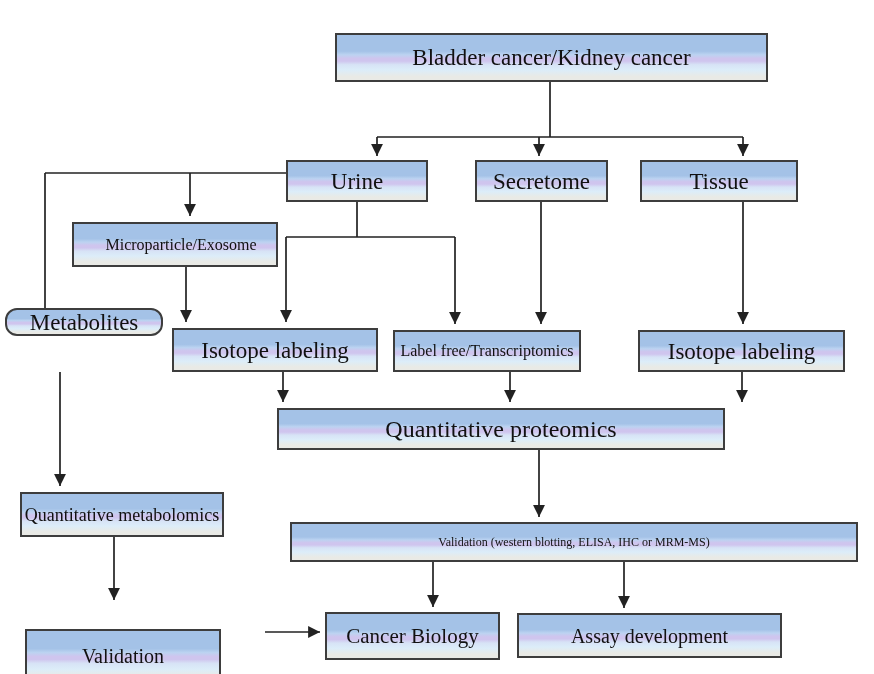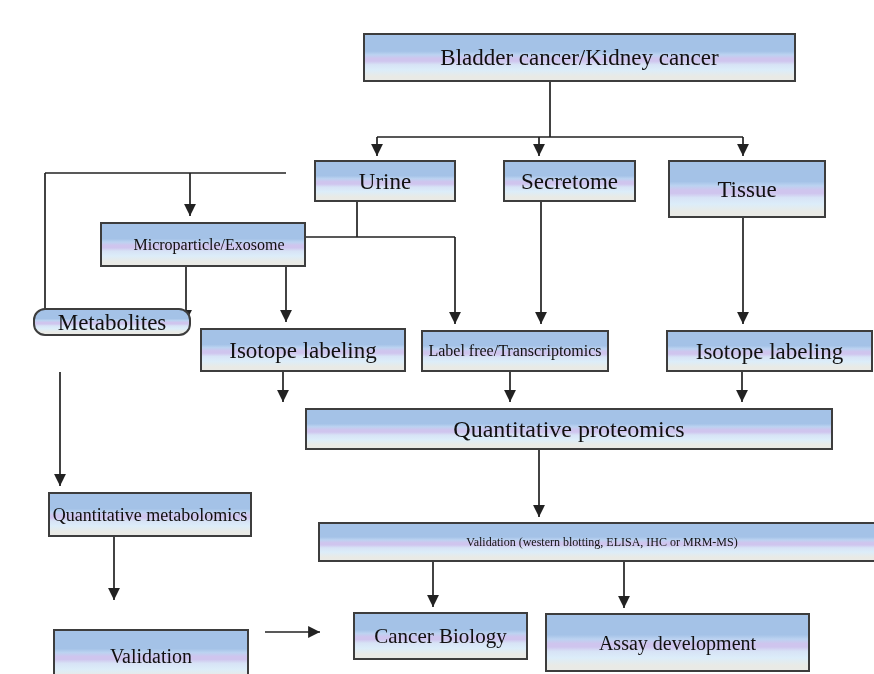--- a/index.html
+++ b/index.html
@@ -32,21 +32,20 @@
       #cfc5ee 52%, #cfc5ee 58%,
       #d7e3f6 66%,
       #dcedf9 78%,
       #e9eae6 92%, #e9eae6 100%);
     color: #111111;
     display: flex;
     align-items: center;
     justify-content: center;
     white-space: nowrap;
     line-height: 1;
-    margin-left: 28px;
   }
 </style>
 </head>
 <body>
 
 <div id="canvas">
 
   <svg id="wires" viewBox="0 0 874 674" xmlns="http://www.w3.org/2000/svg">
     <defs>
       <marker id="arrow" viewBox="0 0 10 10" refX="10" refY="5" markerWidth="7" markerHeight="7" orient="auto-start-reverse">
@@ -90,37 +89,37 @@
       <line x1="265" y1="632" x2="320" y2="632" marker-end="url(#arrow)"></line>
     </g>
   </svg>
 
   <div class="node" style="left:335px; top:33px; width:433px; height:49px; font-size:23px;">Bladder cancer/Kidney cancer</div>
 
   <div class="node" style="left:286px; top:160px; width:142px; height:42px; font-size:23px;">Urine</div>
 
   <div class="node" style="left:475px; top:160px; width:133px; height:42px; font-size:23px;">Secretome</div>
 
-  <div class="node" style="left:640px; top:160px; width:158px; height:58px; font-size:23px;">Tissue</div>
+  <div class="node" style="left:640px; top:160px; width:158px; height:42px; font-size:23px;">Tissue</div>
 
   <div class="node" style="left:72px; top:222px; width:206px; height:45px; font-size:16px;padding-left:12px;">Microparticle/Exosome</div>
 
   <div class="node" style="left:5px; top:308px; width:158px; height:28px; font-size:23px;border-radius:12px;">Metabolites</div>
 
   <div class="node" style="left:172px; top:328px; width:206px; height:44px; font-size:23px;">Isotope labeling</div>
 
   <div class="node" style="left:393px; top:330px; width:188px; height:42px; font-size:16px;">Label free/Transcriptomics</div>
 
   <div class="node" style="left:638px; top:330px; width:207px; height:42px; font-size:23px;">Isotope labeling</div>
 
-  <div class="node" style="left:277px; top:408px; width:528px; height:42px; font-size:24px;">Quantitative proteomics</div>
+  <div class="node" style="left:277px; top:408px; width:448px; height:42px; font-size:24px;">Quantitative proteomics</div>
 
   <div class="node" style="left:20px; top:492px; width:204px; height:45px; font-size:18px;">Quantitative metabolomics</div>
 
   <div class="node" style="left:290px; top:522px; width:568px; height:40px; font-size:12px;">Validation (western blotting, ELISA, IHC or MRM-MS)</div>
 
   <div class="node" style="left:25px; top:629px; width:196px; height:53px; font-size:20px;">Validation</div>
 
   <div class="node" style="left:325px; top:612px; width:175px; height:48px; font-size:21px;">Cancer Biology</div>
 
-  <div class="node" style="left:517px; top:613px; width:265px; height:59px; font-size:20px;">Assay development</div>
+  <div class="node" style="left:517px; top:613px; width:265px; height:45px; font-size:20px;">Assay development</div>
 
 </div>
 
 </body></html>

